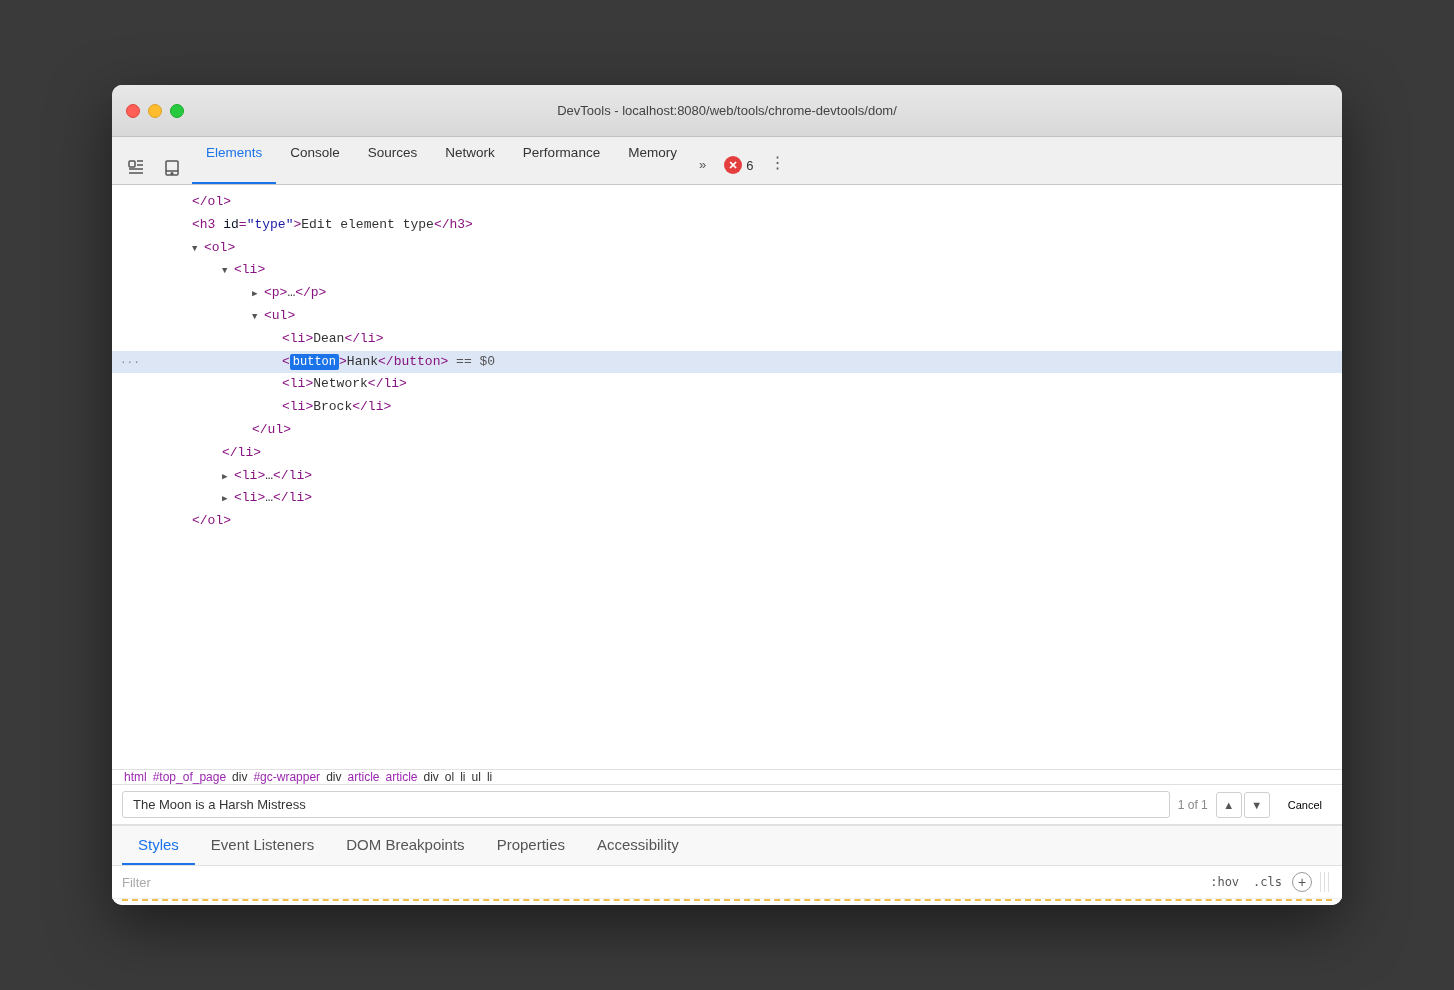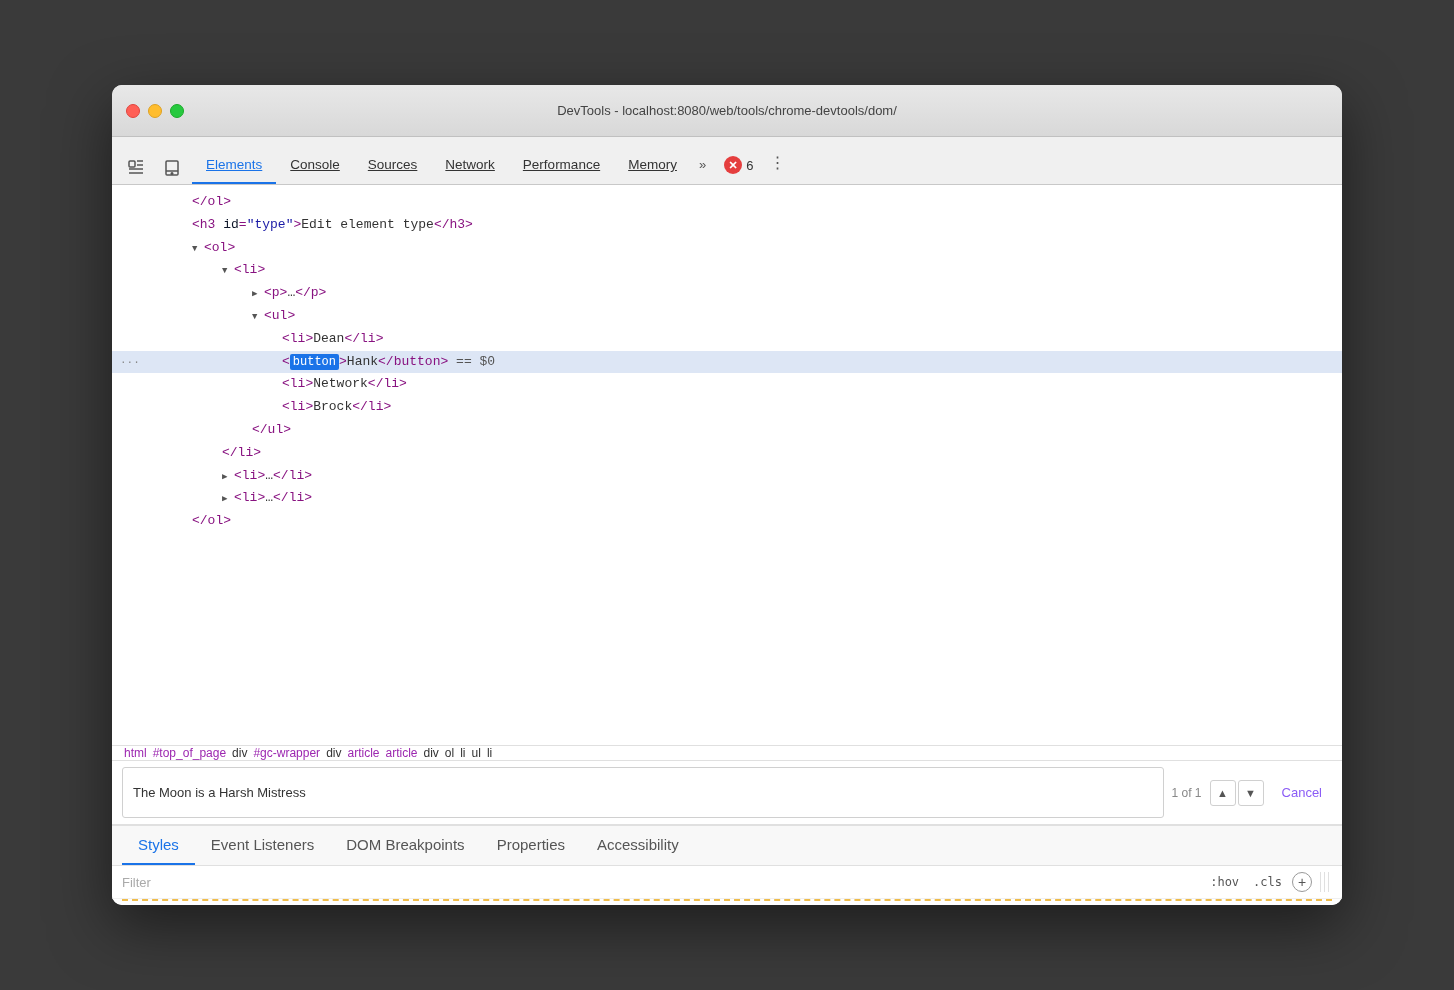--- a/index.html
+++ b/index.html
@@ -94,23 +94,22 @@
 
     .tab-item {
       padding: 8px 14px;
       font-size: 13.5px;
       color: #333;
       cursor: pointer;
       border-bottom: 2px solid transparent;
       white-space: nowrap;
       height: 100%;
       display: flex;
-      align-items: flex-end;
+      align-items: flex-start;
       padding-bottom: 10px;
-      text-decoration: underline;
     }
 
     .tab-item.active {
       color: #1a73e8;
       border-bottom: 2px solid #1a73e8;
     }
 
     .tab-more {
       padding: 8px 8px;
       font-size: 13px;
@@ -238,21 +237,21 @@
       display: flex;
       align-items: center;
       gap: 8px;
       flex-shrink: 0;
     }
 
     .search-input {
       flex: 1;
       border: 1px solid #d0d0d0;
       border-radius: 3px;
-      padding: 17px 10px;
+      padding: 5px 10px;
       font-size: 13px;
       color: #333;
       background: white;
       outline: none;
     }
 
     .search-counter {
       font-size: 12px;
       color: #888;
       white-space: nowrap;
@@ -273,22 +272,22 @@
       align-items: center;
       justify-content: center;
       cursor: pointer;
       font-size: 11px;
       color: #555;
     }
 
     .cancel-btn {
       background: none;
       border: none;
-      color: #8b5cf6;
-      font-size: 13px;
+      color: #000000;
+      font-size: 11px;
       cursor: pointer;
       padding: 5px 10px;
       border-radius: 3px;
     }
 
     
     .bottom-panel {
       background: white;
       border-top: 1px solid #e0e0e0;
       flex-shrink: 0;

